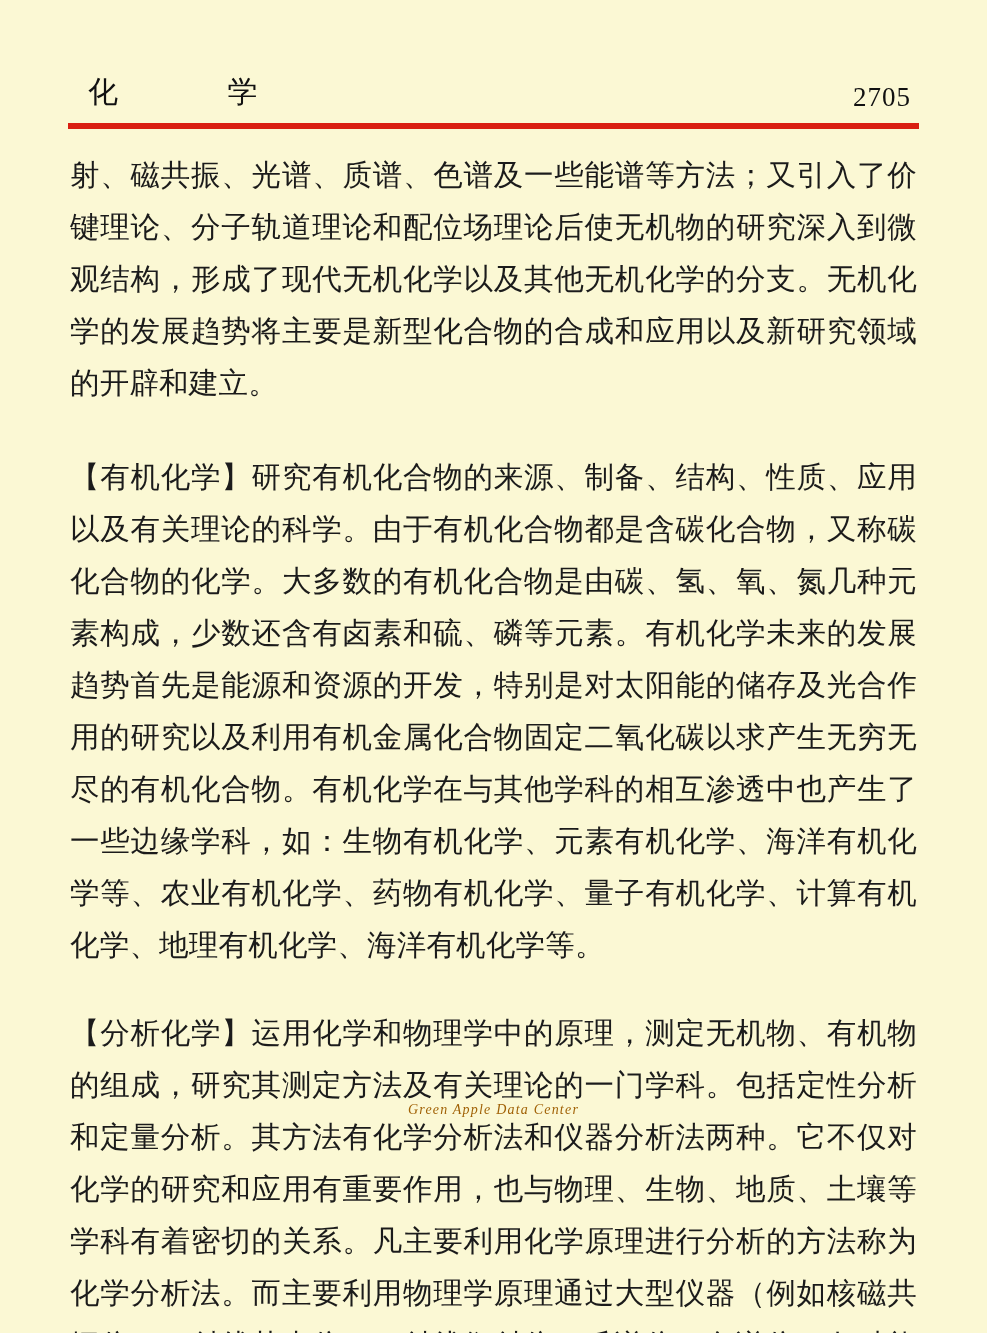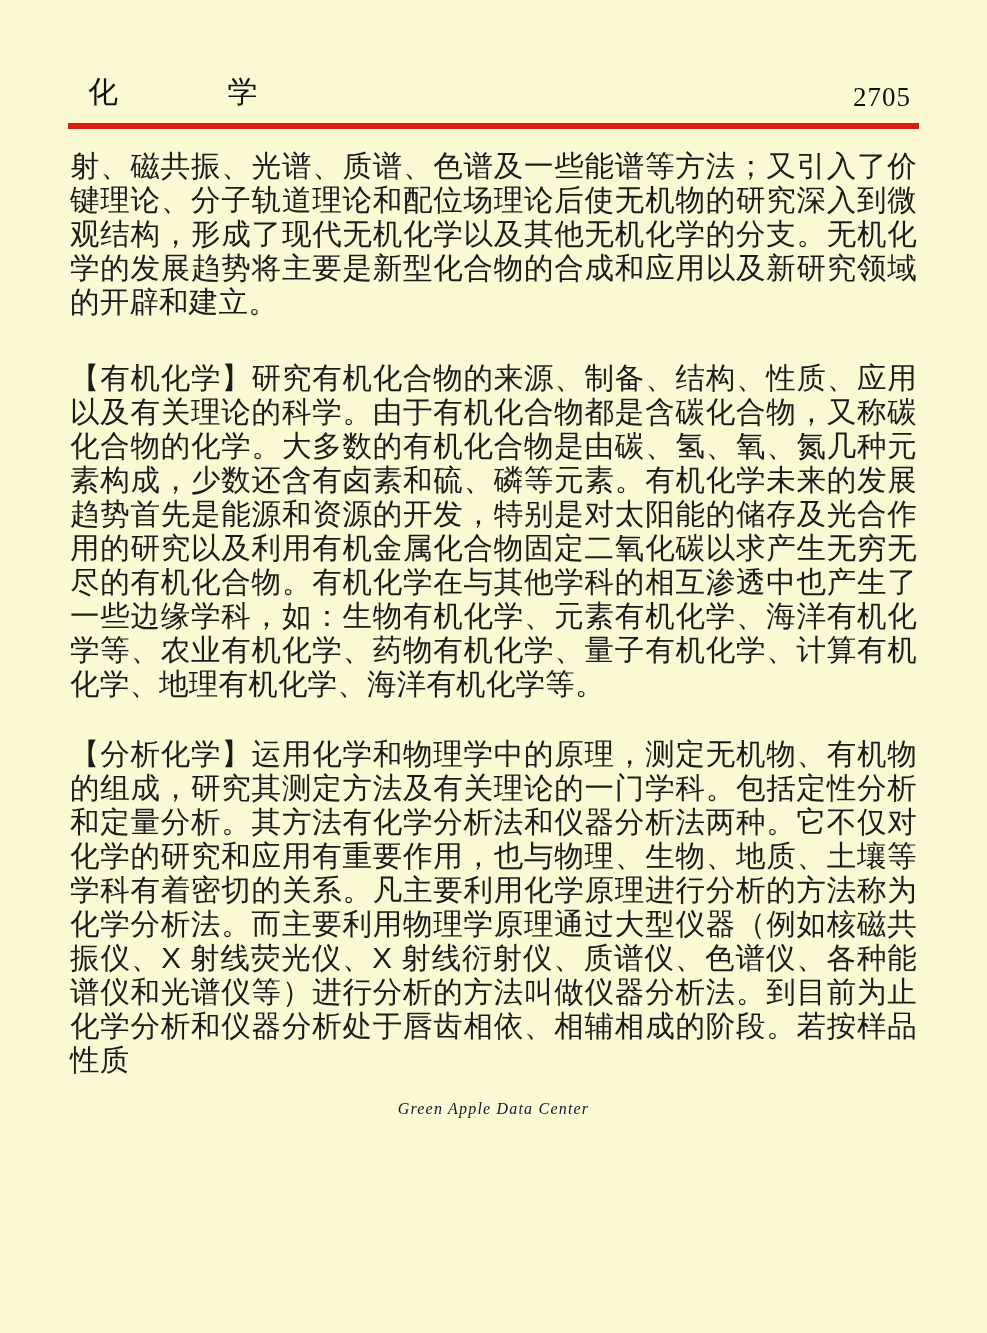--- a/index.html
+++ b/index.html
@@ -49,23 +49,23 @@
     height: 6px;
     background: #d91f11;
   }
   .body-text {
     margin-top: 20px;
     padding-left: 2px;
     padding-right: 2px;
   }
   .para {
     font-size: 29.5px;
-    line-height: 34px;
+    line-height: 52px;
     color: #1b1b1b;
-    font-family: Liberation Sans, sans-serif;
+    font-family: Liberation Serif, serif;
     text-align: justify;
     text-justify: inter-ideograph;
     margin: 0 0 36px 0;
     letter-spacing: 0.2px;
   }
   .para.first {
     margin-bottom: 42px;
   }
   .para.tight {
     margin-bottom: 0;
@@ -73,22 +73,22 @@
   .footer {
     position: absolute;
     left: 0;
     right: 0;
     bottom: 22px;
     text-align: center;
   }
   .watermark {
     font-family: "Liberation Serif", serif;
     font-style: italic;
-    font-size: 16px;
-    color: #0f172a;
+    font-size: 14px;
+    color: #a16207;
     letter-spacing: 1.2px;
   }
 </style>
 </head>
 <body>
 
 <div class="page">
 
   <div class="header">
     <div class="header-title">化 学</div>

